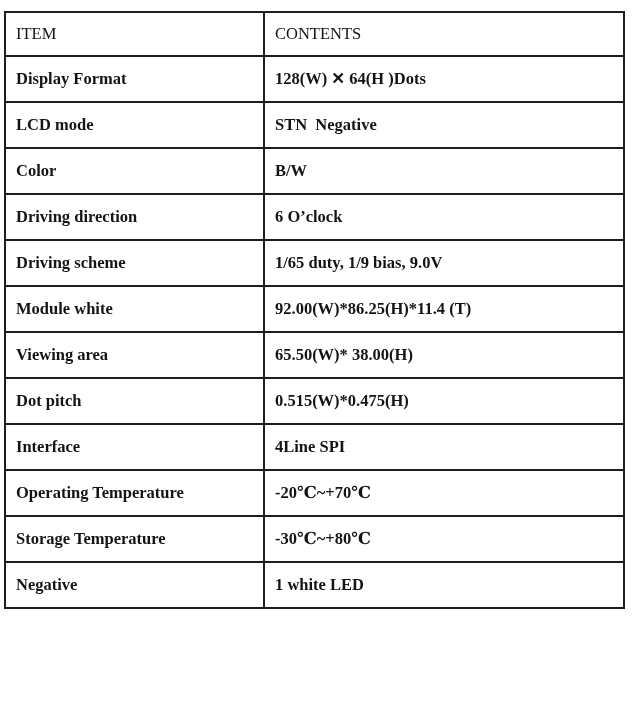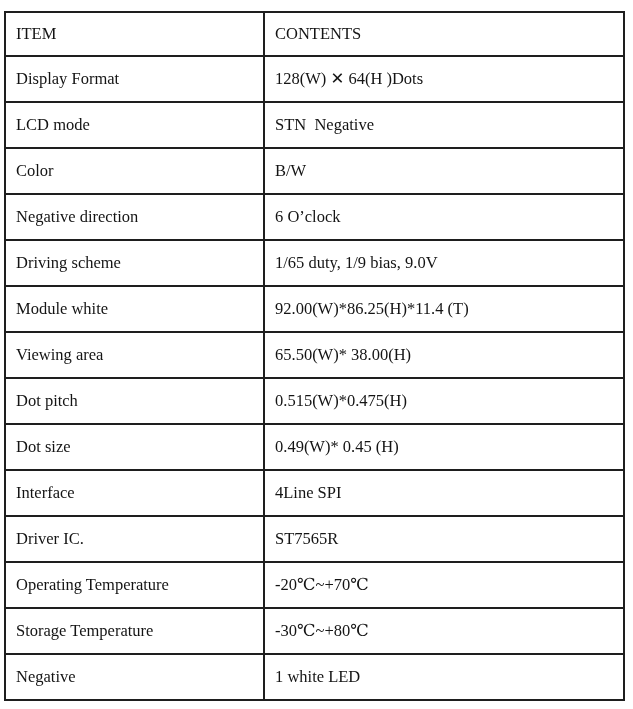--- a/index.html
+++ b/index.html
@@ -33,21 +33,21 @@
     line-height: 1.2;
     font-weight: normal;
     color: #141414;
     text-align: left;
     vertical-align: middle;
     padding: 0 4px 0 10px;
     white-space: pre;
     overflow: hidden;
   }
   table.spec th { height: 42px; }
-  table.spec td { height: 44px; }
+  table.spec td { height: 44px; font-weight: bold; }
   table.spec { border-bottom-width: 3px; }
 </style>
 </head>
 <body>
 
 <div class="table-wrap">
   <table class="spec">
     <colgroup>
       <col class="c-item">
       <col class="c-contents">
@@ -65,50 +65,42 @@
       </tr>
       <tr>
         <td>LCD mode</td>
         <td>STN  Negative</td>
       </tr>
       <tr>
         <td>Color</td>
         <td>B/W</td>
       </tr>
       <tr>
-        <td>Negative direction</td>
+        <td>Driving direction</td>
         <td>6 O’clock</td>
       </tr>
       <tr>
         <td>Driving scheme</td>
         <td>1/65 duty, 1/9 bias, 9.0V</td>
       </tr>
       <tr>
         <td>Module white</td>
         <td>92.00(W)*86.25(H)*11.4 (T)</td>
       </tr>
       <tr>
         <td>Viewing area</td>
         <td>65.50(W)* 38.00(H)</td>
       </tr>
       <tr>
         <td>Dot pitch</td>
         <td>0.515(W)*0.475(H)</td>
       </tr>
       <tr>
-        <td>Dot size</td>
-        <td>0.49(W)* 0.45 (H)</td>
-      </tr>
-      <tr>
         <td>Interface</td>
         <td>4Line SPI</td>
-      </tr>
-      <tr>
-        <td>Driver IC.</td>
-        <td>ST7565R</td>
       </tr>
       <tr>
         <td>Operating Temperature</td>
         <td>-20℃~+70℃</td>
       </tr>
       <tr>
         <td>Storage Temperature</td>
         <td>-30℃~+80℃</td>
       </tr>
       <tr>

